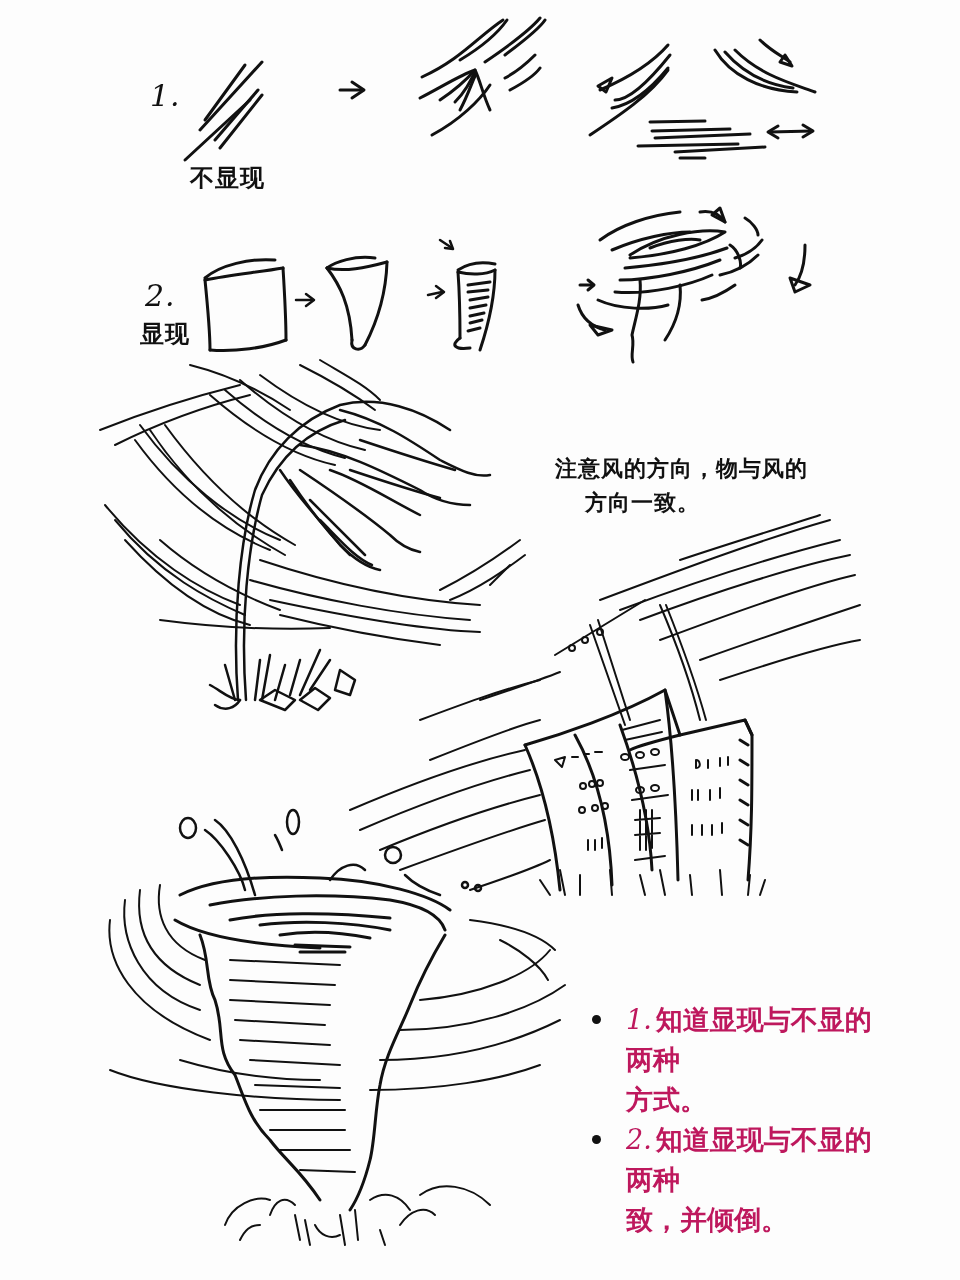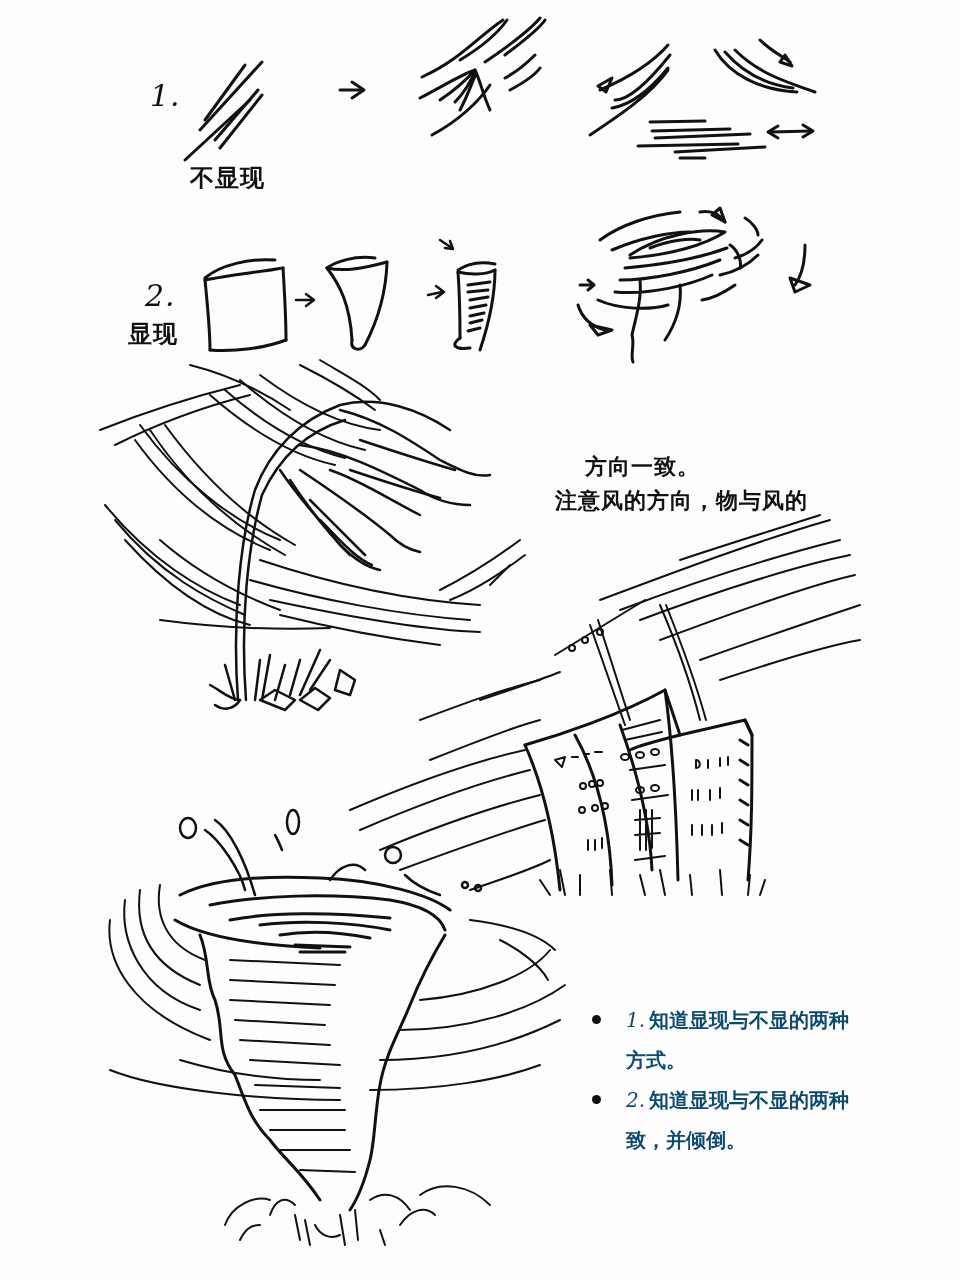--- a/index.html
+++ b/index.html
@@ -1,25 +1,25 @@
 <!DOCTYPE html>
 <html><head>
 <meta charset="utf-8">
 <style>
   html,body{margin:0;padding:0;background:#ffffff;}
   body{width:960px;height:1280px;position:relative;overflow:hidden;font-family:"DejaVu Sans",sans-serif;color:#111;}
   .page{position:absolute;left:0;top:0;width:960px;height:1280px;background:#fdfdfd;}
   svg.art{position:absolute;left:0;top:0;width:960px;height:1280px;}
   svg.art path, svg.art line, svg.art ellipse, svg.art polyline{fill:none;stroke:#111;stroke-linecap:round;stroke-linejoin:round;}
-  .hw{position:absolute;font-family:Liberation Mono, monospace;color:#111;font-weight:bold;letter-spacing:1px;white-space:nowrap;}
+  .hw{position:absolute;font-family:Liberation Serif, serif;color:#111;font-weight:bold;letter-spacing:1px;white-space:nowrap;}
   .num{font-size:30px;font-weight:normal;font-family:"DejaVu Serif",serif;font-style:italic;}
   .label{font-size:24px;}
   .note{font-size:22px;line-height:34px;}
   .notes{position:absolute;left:590px;top:1000px;width:300px;}
-  .note-item{position:relative;padding-left:36px;font-size:20px;line-height:40px;font-weight:bold;color:#0c4a6e;}
+  .note-item{position:relative;padding-left:36px;font-size:27px;line-height:40px;font-weight:bold;color:#be185d;}
   .bullet{position:absolute;left:2px;top:15px;width:9px;height:9px;border-radius:50%;background:#111;}
   .note-num{font-weight:normal;font-style:italic;font-family:"DejaVu Serif",serif;margin-right:4px;}
 </style>
 </head>
 <body>
 
 <div class="page">
 
   <svg class="art" viewBox="0 0 960 1280">
 
@@ -331,25 +331,25 @@
         <path d="M400,1225 C410,1210 425,1205 435,1215"></path>
       <path d="M420,1195 C440,1180 470,1185 490,1205"></path>
         <path d="M380,1230 L385,1245"></path>
     </g>
   </svg>
 
   <span class="hw num" style="left:150px;top:78px;">1.</span>
   <span class="hw label" style="left:190px;top:162px;">不显现</span>
 
   <span class="hw num" style="left:145px;top:278px;">2.</span>
-  <span class="hw label" style="left:128px;top:318px;">显现</span>
+  <span class="hw label" style="left:140px;top:318px;">显现</span>
 
   <div class="hw note" style="left:555px;top:452px;">
+    <div>注意风的方向，物与风的</div>
     <div style="padding-left:30px;">方向一致。</div>
-    <div>注意风的方向，物与风的</div>
   </div>
 
   <div class="notes">
     <div class="note-item">
       <span class="bullet"></span>
       <span class="note-num">1.</span><span>知道显现与不显的两种</span><br>
       <span>方式。</span>
     </div>
     <div class="note-item">
       <span class="bullet"></span>

